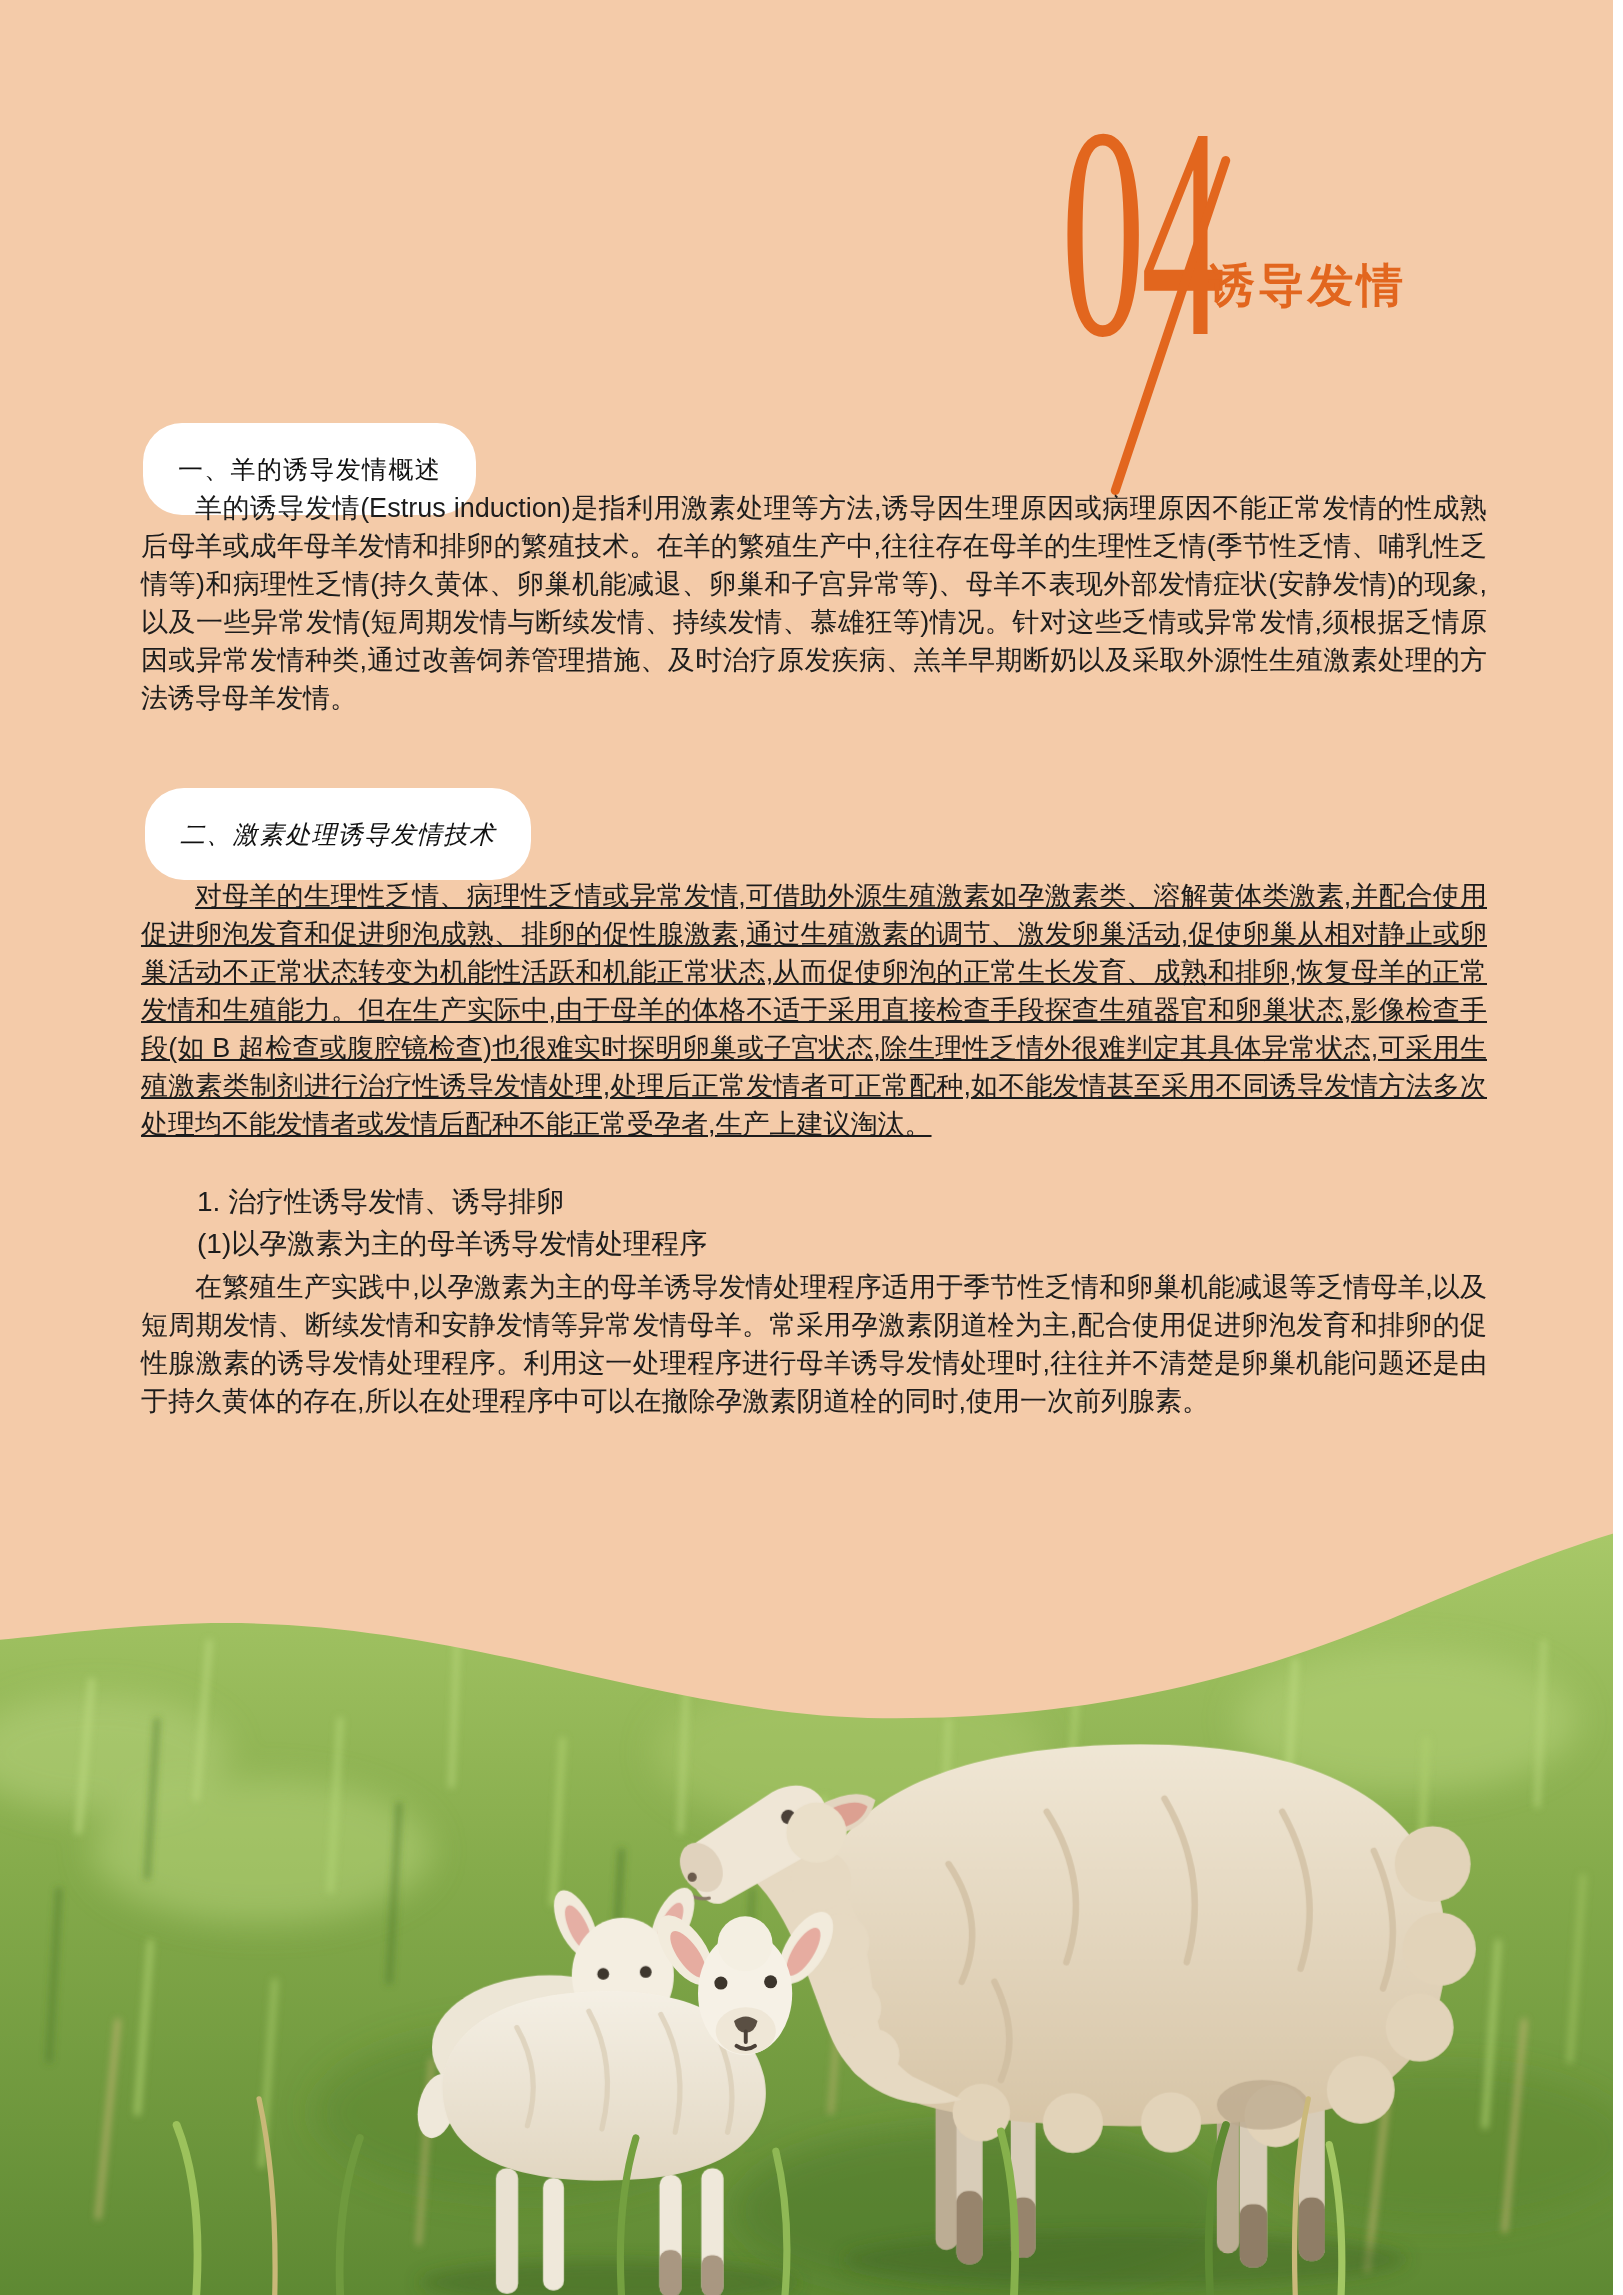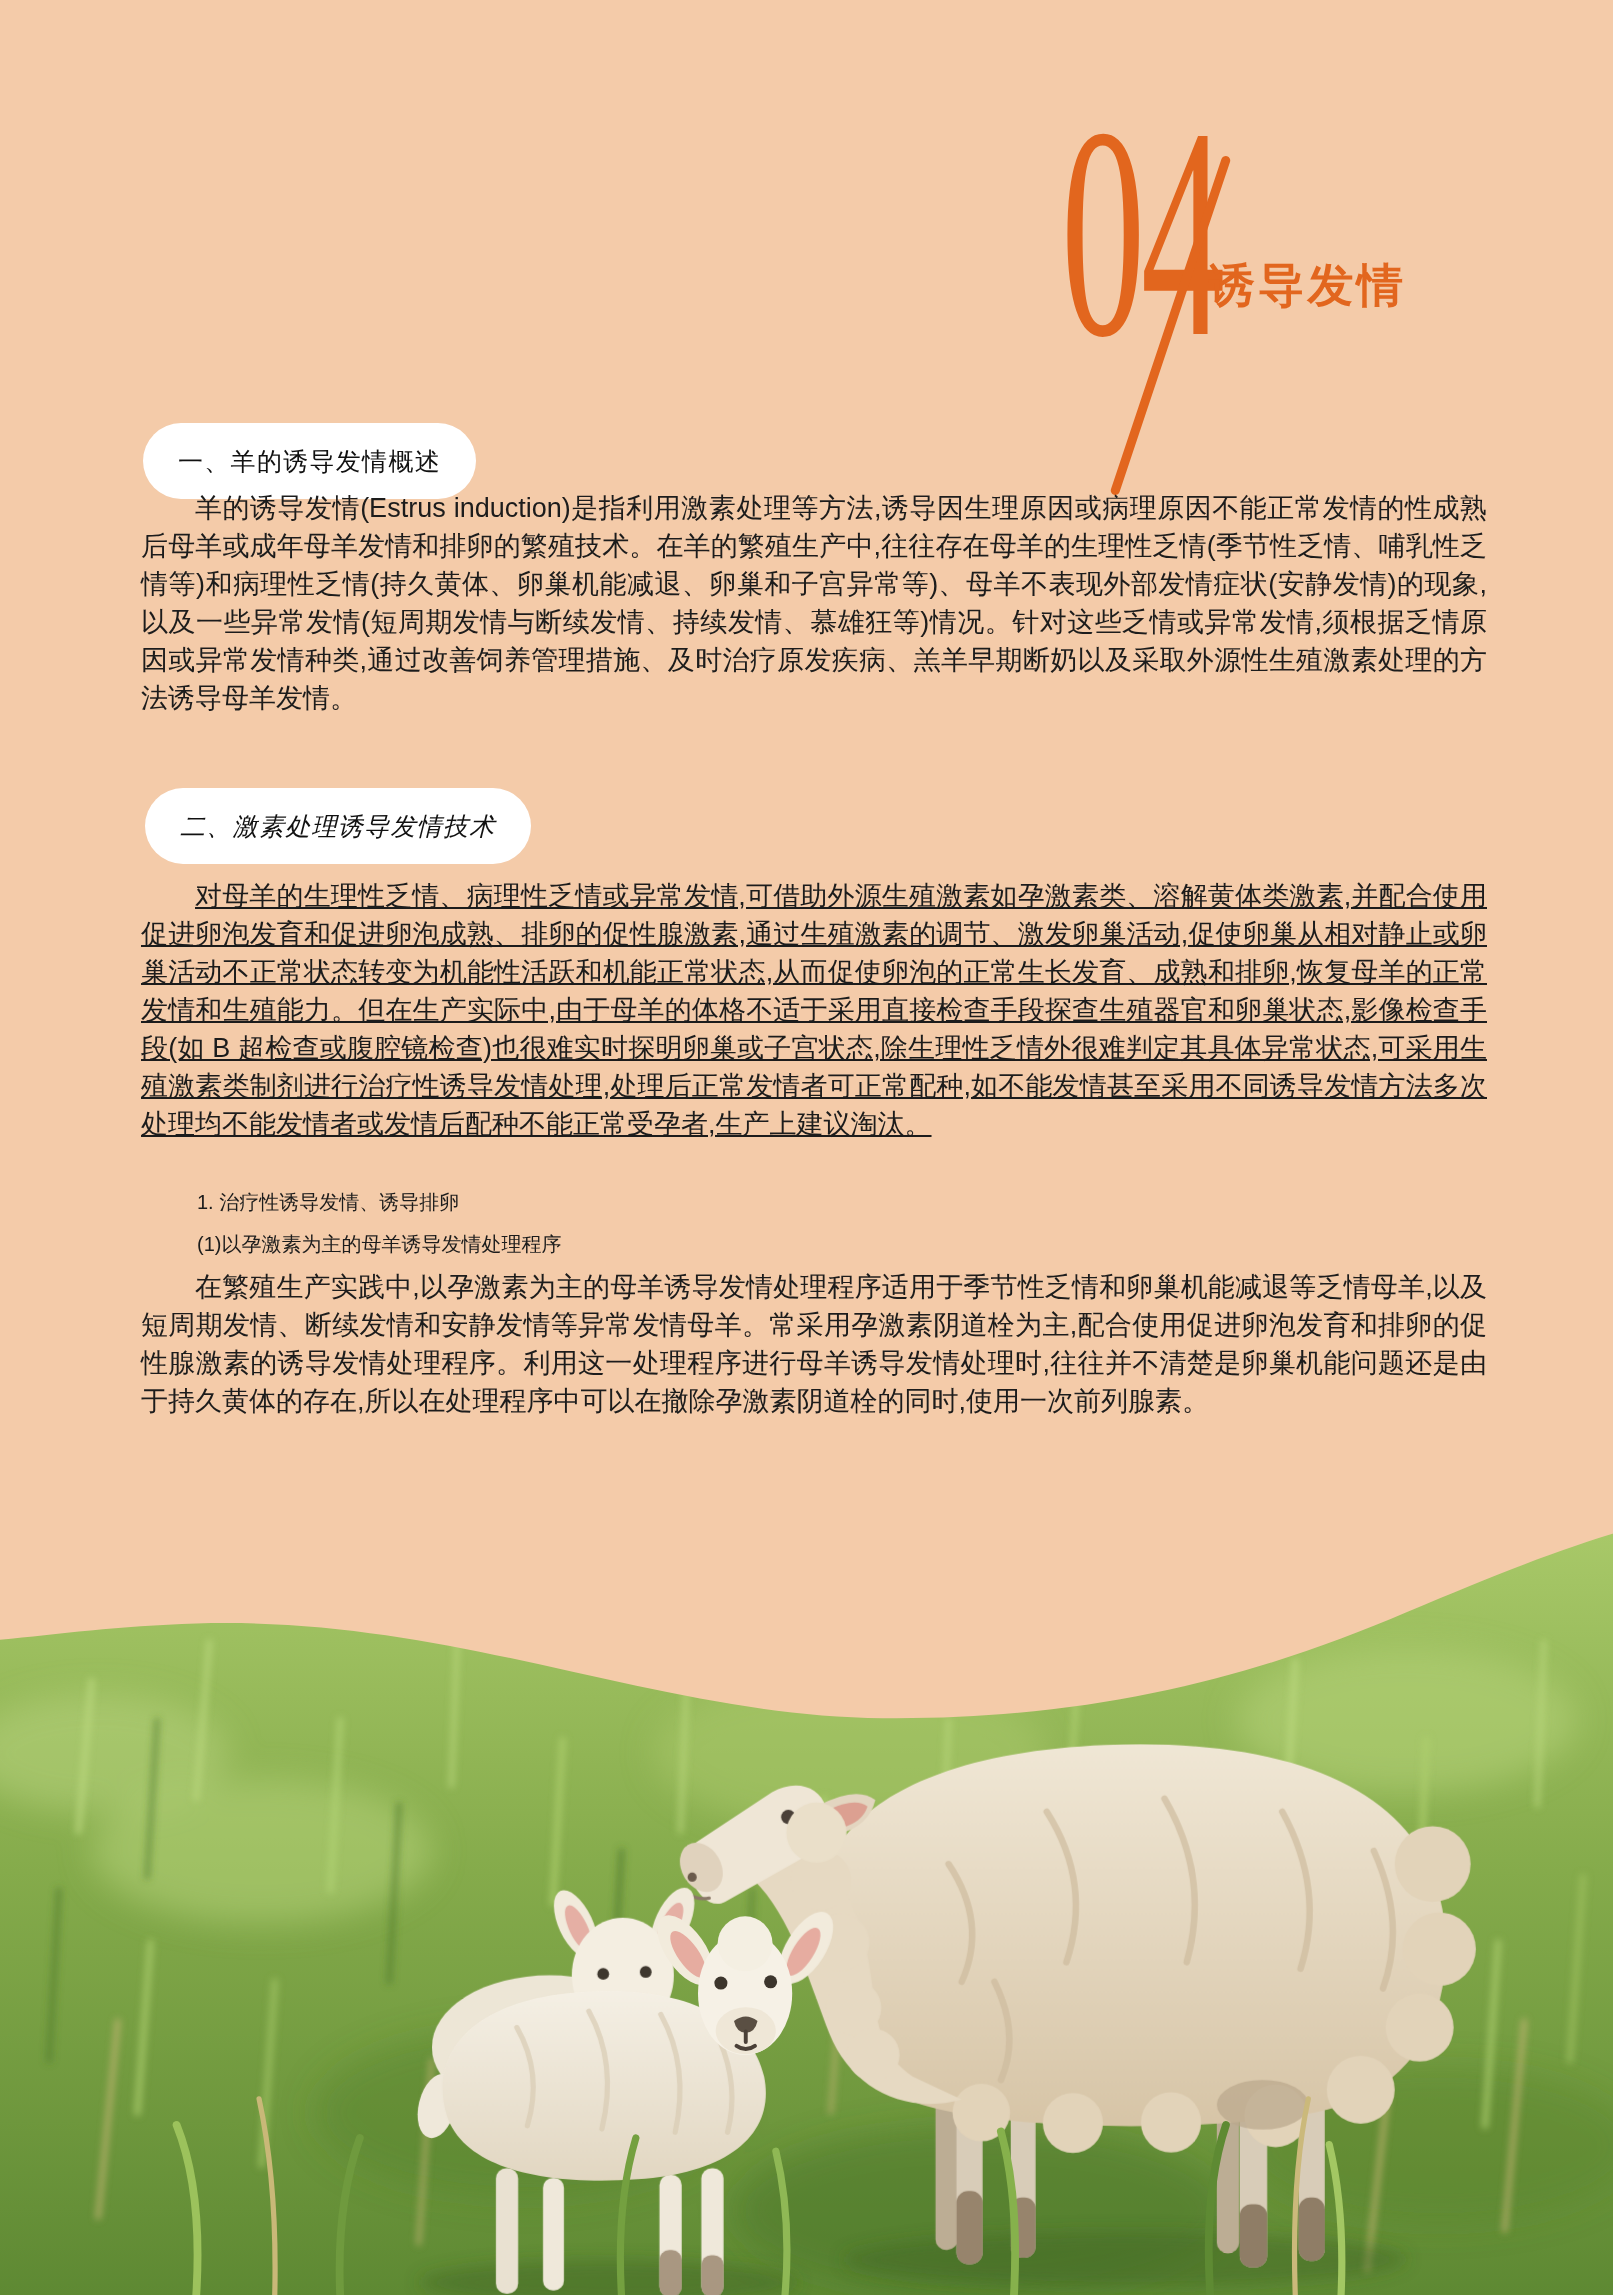--- a/index.html
+++ b/index.html
@@ -23,39 +23,39 @@
     background:#E2661E; transform:rotate(18.5deg);
   }
   .chapter-title {
     position:absolute; left:1209px; top:255px;
     font-size:46px; font-weight:700; color:#E2661E;
     letter-spacing:3.3px; white-space:nowrap;
   }
   
   .pill {
     position:absolute; height:76px; display:inline-flex; align-items:center;
-    padding:0 35px; background:#ffffff; border-radius:39px;
+    padding:8px 35px; background:#ffffff; border-radius:39px;
     font-size:25px; font-weight:500; color:#111; letter-spacing:1.3px;
     white-space:nowrap;
   }
   #pill1 { left:143px; top:423px; }
   #pill2 { left:145px; top:788px;font-style:italic; }
   
   .body-text {
     position:absolute; left:141px; width:1346px; margin:0;
     font-size:27px; line-height:38px; text-align:justify;
     text-indent:2em;
   }
   #para1 { top:489px; }
   #para2 { top:877px;text-decoration:underline; }
   #para3 { top:1268px; }
   #para4 { top:1413px; }
   .sub-head {
     position:absolute; left:141px; width:1346px; margin:0;
-    font-size:20px; line-height:38px; padding-left:56px;
+    font-size:28px; line-height:38px; padding-left:56px;
   }
   #sub1 { top:1183px; }
   #sub2 { top:1225px; }
   
   .photo-wrap {
     position:absolute; left:0; top:1524px; width:1623px; height:771px; margin:0;
   }
   .photo-wrap svg { display:block; width:100%; height:100%; }
 </style>
 </head>

